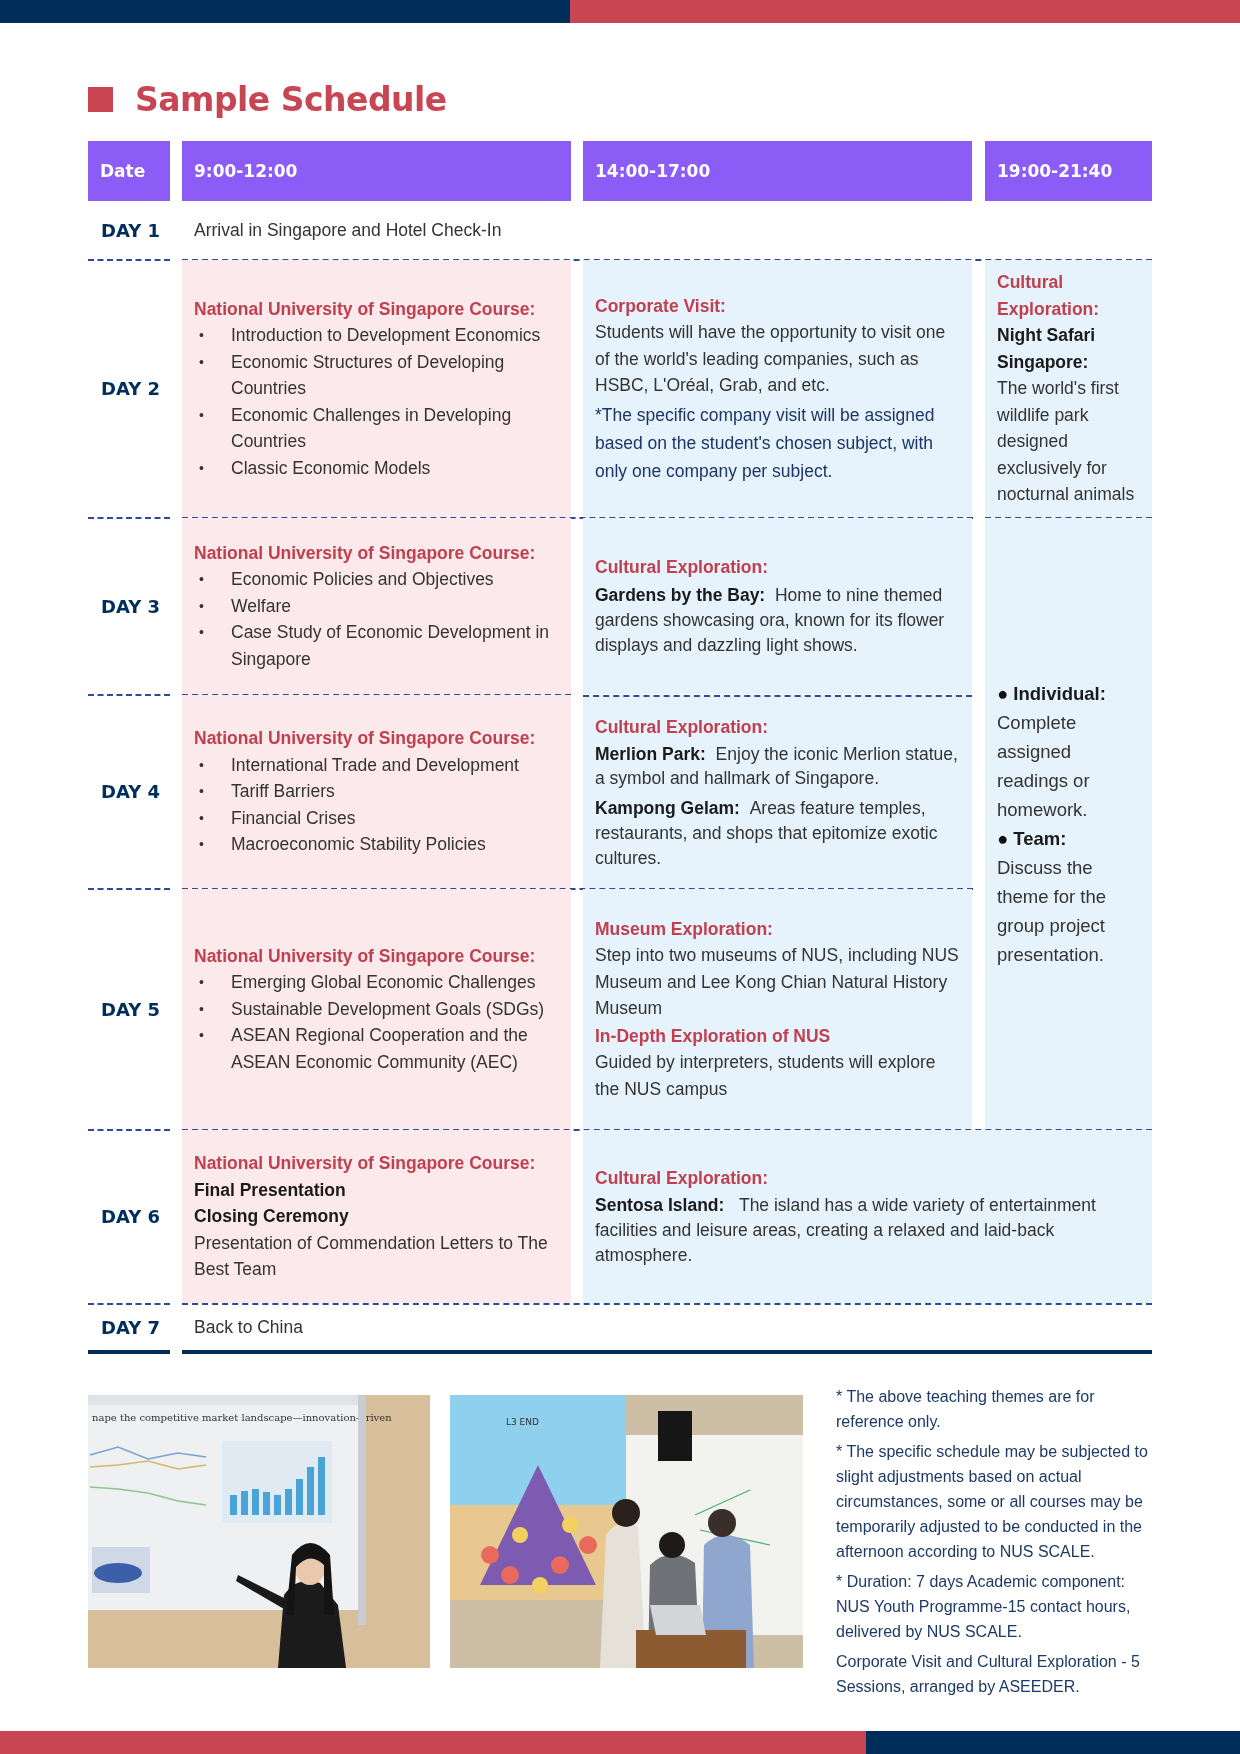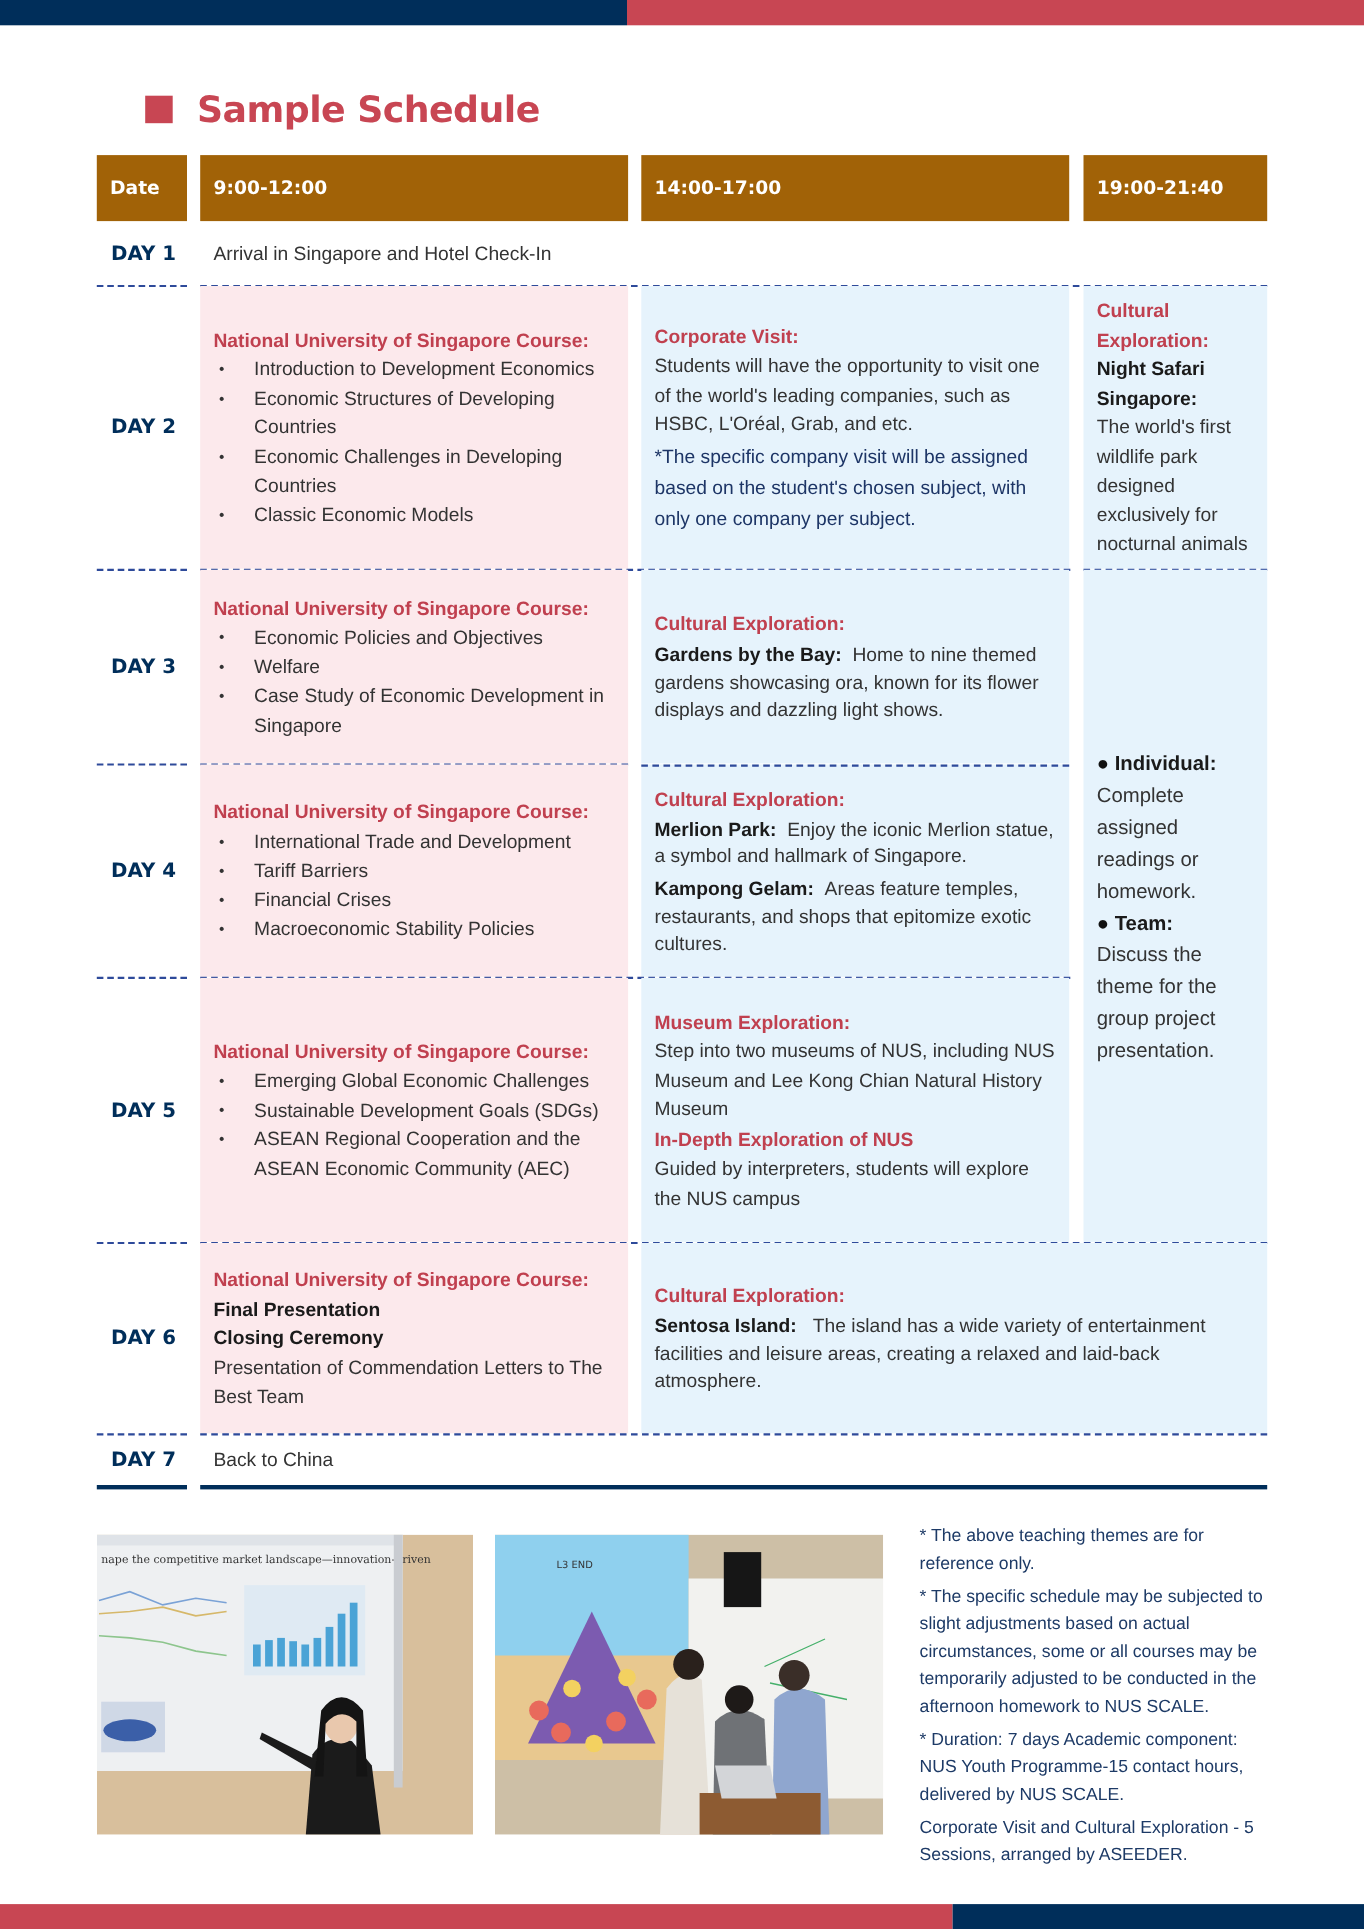--- a/index.html
+++ b/index.html
@@ -7,26 +7,26 @@
   body { position: relative; font-family: "Liberation Sans", "DejaVu Sans", sans-serif; color: #333333; }
 
   .topbar { position: absolute; top: 0; left: 0; width: 1240px; height: 23px; display: flex; }
   .topbar .navy { width: 570px; background: #002e5a; }
   .topbar .red { flex: 1; background: #c84653; }
 
   .bottombar { position: absolute; bottom: 0; left: 0; width: 1240px; height: 23px; display: flex; }
   .bottombar .red { width: 866px; background: #c84653; }
   .bottombar .navy { flex: 1; background: #002e5a; }
 
-  .title { position: absolute; top: 80px; left: 88px; display: flex; align-items: center; margin-left: 44px; }
+  .title { position: absolute; top: 80px; left: 88px; display: flex; align-items: center; }
   .title .sq { width: 25px; height: 25px; background: #c84653; margin-right: 22px; }
   .title .txt { font-family: "DejaVu Sans", sans-serif; font-weight: bold; font-size: 33px; color: #c84653; letter-spacing: -0.5px; }
 
   .grid { position: absolute; top: 141px; left: 88px; width: 1064px; }
-  .hdr { position: absolute; top: 0; height: 60px; background: #a16207; color: #fff; font-family: "DejaVu Sans", sans-serif; font-weight: bold; font-size: 17px; display: flex; align-items: center; padding-left: 12px; }
+  .hdr { position: absolute; top: 0; height: 60px; background: #8b5cf6; color: #fff; font-family: "DejaVu Sans", sans-serif; font-weight: bold; font-size: 17px; display: flex; align-items: center; padding-left: 12px; }
 
   .cell { position: absolute; padding: 0 12px; display: flex; flex-direction: column; justify-content: center; font-size: 17.5px; line-height: 26.5px; color: #333; }
   .pink { background: #fce9ec; }
   .blue { background: #e6f3fc; }
   .daylbl { position: absolute; display: flex; align-items: center; padding-left: 13px; font-family: "DejaVu Sans", sans-serif; font-weight: bold; font-size: 18px; color: #002e5a; }
 
   .dash { position: absolute; height: 0; border-top: 2px dashed #2e4a9a; }
   .solid { position: absolute; height: 4px; background: #002e5a; }
 
   .red-h { color: #c0404f; font-weight: bold; }
@@ -250,21 +250,21 @@
     <circle cx="222" cy="150" r="13" fill="#1e1a18"></circle>
     <path d="M252 273 L254 150 Q275 130 300 150 L304 273 Z" fill="#8fa6cf"></path>
     <circle cx="272" cy="128" r="14" fill="#3a2e28"></circle>
     <rect x="186" y="235" width="110" height="38" fill="#8d5b32"></rect>
     <path d="M200 210 L250 210 L256 240 L206 240 Z" fill="#d3d5d8"></path>
   </svg>
 </div>
 
 <div class="notes">
   <p>* The above teaching themes are for reference only.</p>
-  <p>* The specific schedule may be subjected to slight adjustments based on actual circumstances, some or all courses may be temporarily adjusted to be conducted in the afternoon homework to NUS SCALE.</p>
+  <p>* The specific schedule may be subjected to slight adjustments based on actual circumstances, some or all courses may be temporarily adjusted to be conducted in the afternoon according to NUS SCALE.</p>
   <p>* Duration: 7 days Academic component: NUS Youth Programme-15 contact hours, delivered by NUS SCALE.</p>
   <p>Corporate Visit and Cultural Exploration - 5 Sessions, arranged by ASEEDER.</p>
 </div>
 
 <div class="bottombar">
   <div class="red"></div>
   <div class="navy"></div>
 </div>
 
 </body></html>

